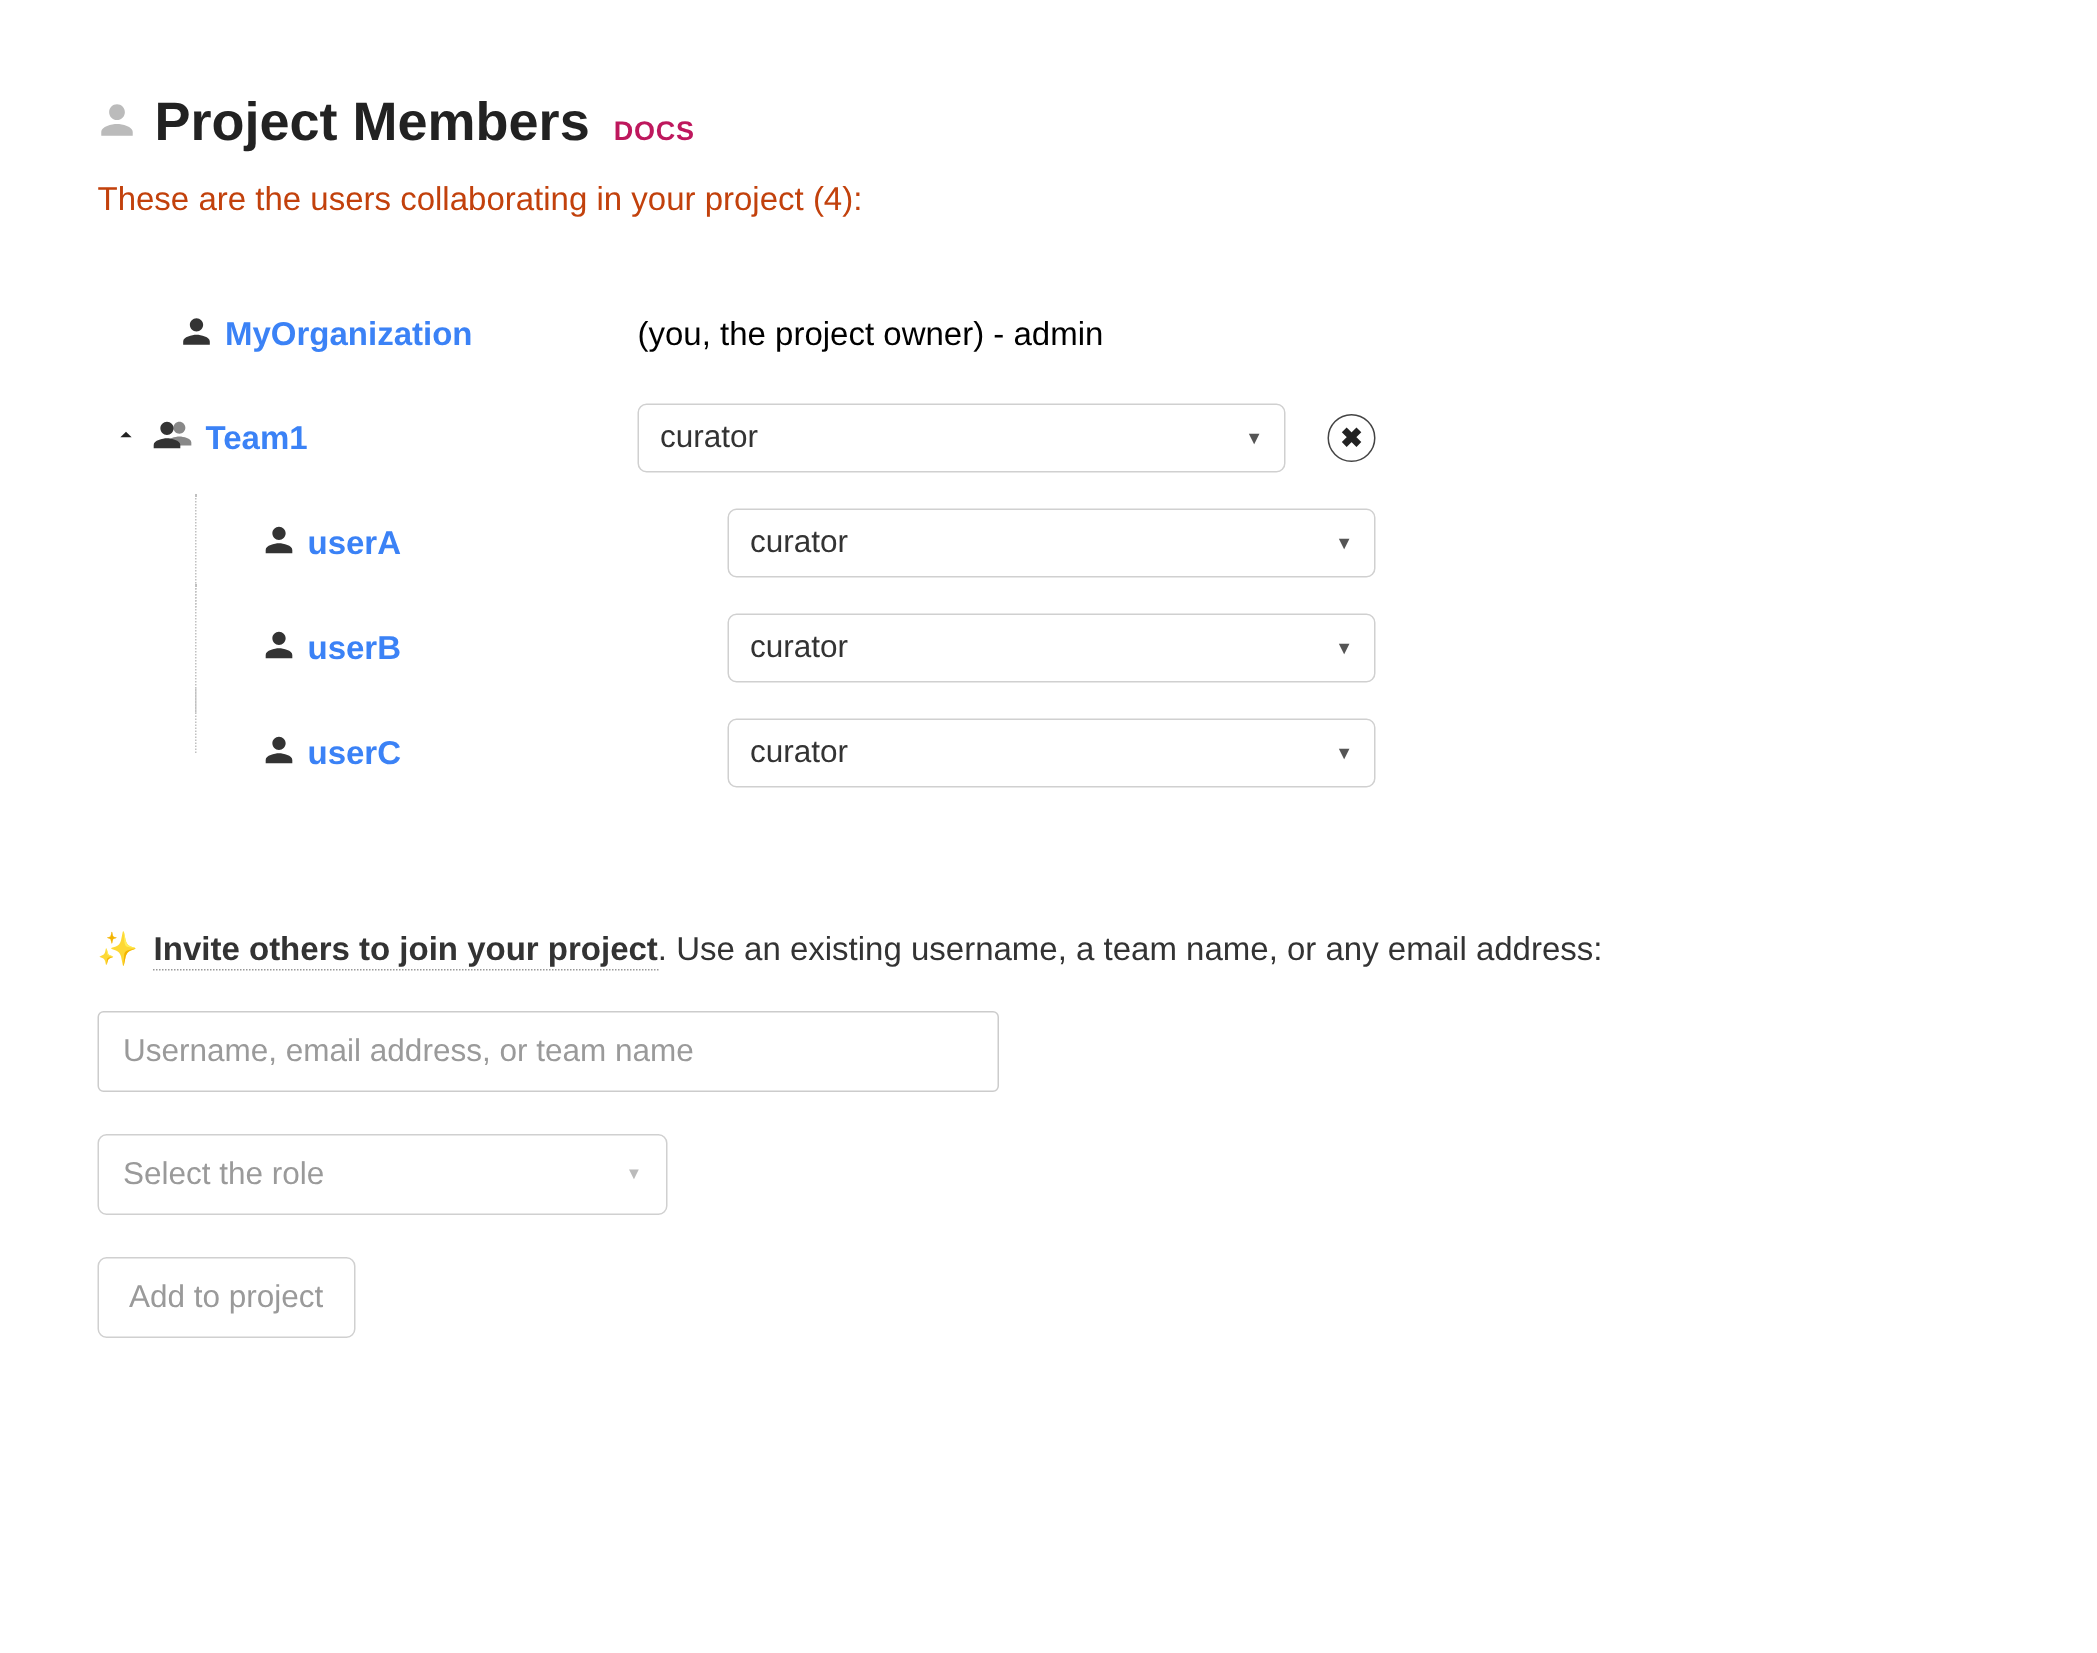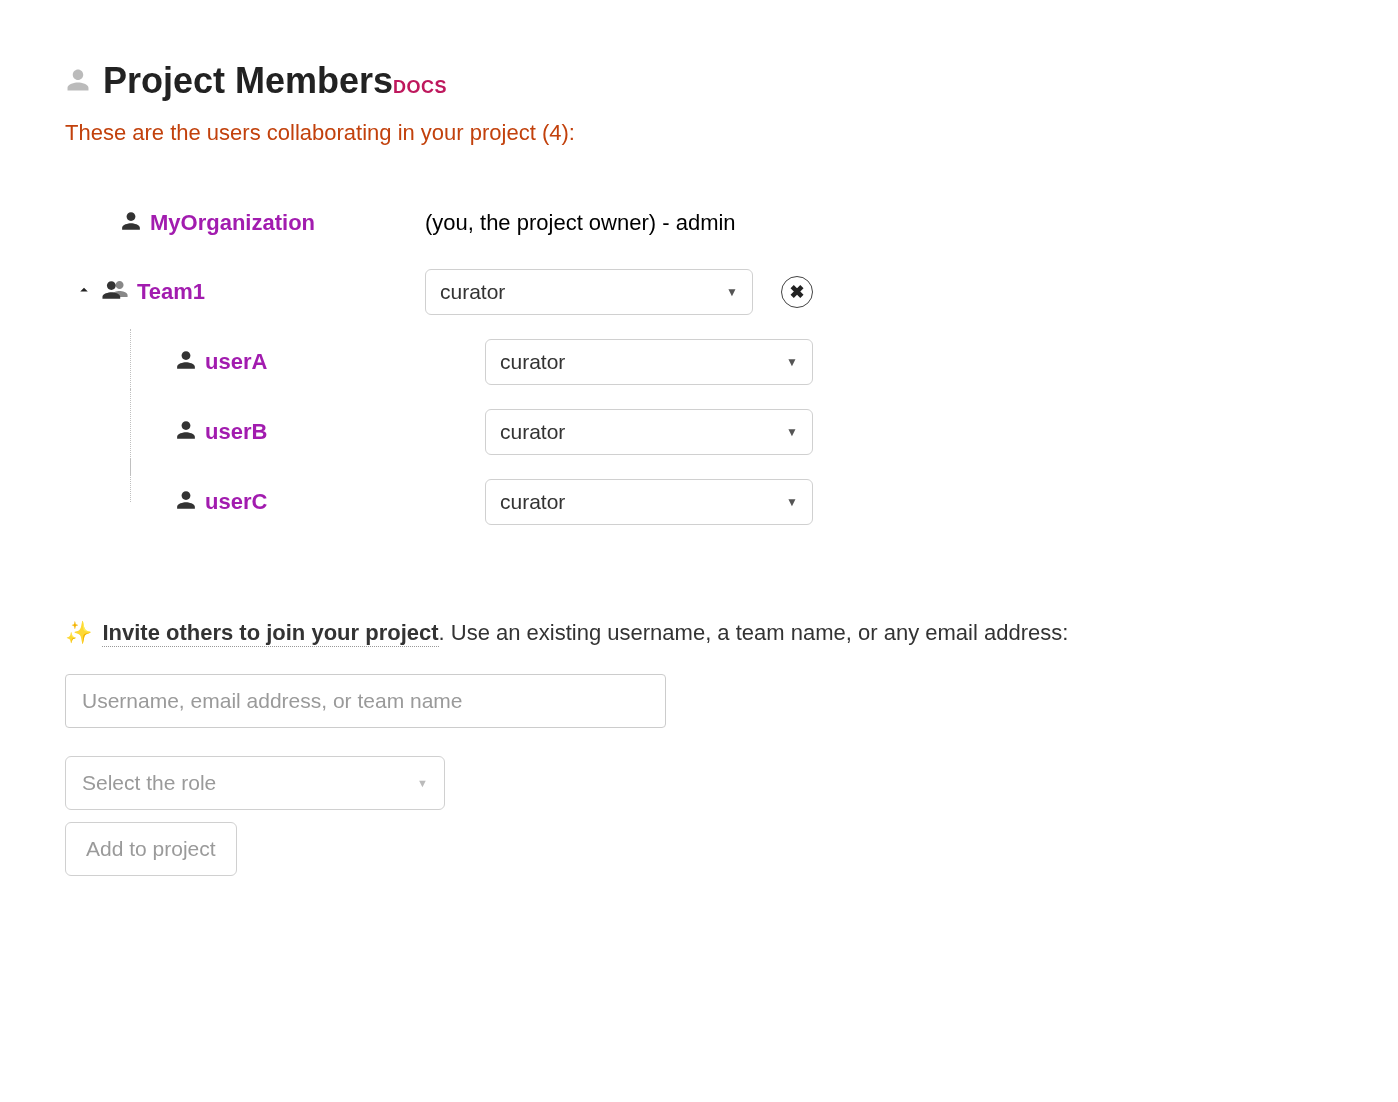--- a/index.html
+++ b/index.html
@@ -9,21 +9,21 @@
     }
     body {
       font-family: -apple-system, BlinkMacSystemFont, "Segoe UI", Helvetica, Arial, sans-serif;
       background: #fff;
       padding: 60px 65px;
       color: #333;
     }
     .header {
       display: flex;
       align-items: baseline;
-      gap: 0;
+      gap: 16px;
       margin-bottom: 18px;
     }
     .header-icon {
       color: #bbb;
       margin-right: 4px;
     }
     .page-title {
       font-size: 36px;
       font-weight: 700;
       color: #222;
@@ -107,35 +107,35 @@
       height: 22px;
       color: #333;
     }
     .header-user-icon {
       width: 26px;
       height: 26px;
     }
     .member-name {
       font-size: 22px;
       font-weight: 700;
-      color: #a21caf;
+      color: #3b82f6;
     }
     .owner-note {
       font-size: 22px;
       color: #000000;
     }
     .role-select {
       display: flex;
       align-items: center;
       justify-content: space-between;
       border: 1px solid #d0d0d0;
       border-radius: 6px;
       background: #fff;
       padding: 10px 14px;
-      width: 328px;
+      width: 432px;
       font-size: 21px;
       color: #333;
       cursor: pointer;
     }
     .role-select .caret {
       font-size: 12px;
       color: #555;
     }
     .remove-btn {
       width: 32px;
@@ -191,21 +191,21 @@
       align-items: center;
       justify-content: space-between;
       width: 380px;
       border: 1px solid #d0d0d0;
       border-radius: 6px;
       padding: 14px 16px;
       font-size: 21px;
       color: #9a9a9a;
       background: #fff;
       cursor: pointer;
-      margin-bottom: 12px;
+      margin-bottom: 28px;
     }
     .role-picker .caret {
       font-size: 11px;
       color: #bbb;
     }
     .add-button {
       border: 1px solid #d0d0d0;
       border-radius: 6px;
       background: #fff;
       padding: 14px 20px;

